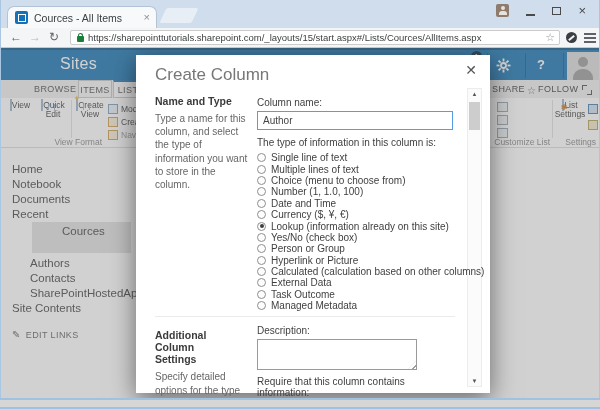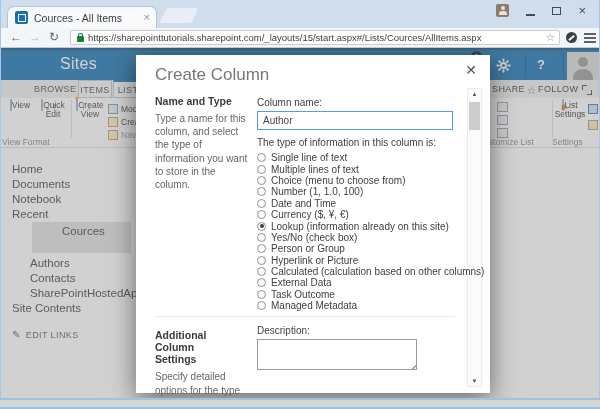--- a/index.html
+++ b/index.html
@@ -72,21 +72,21 @@
   
   .ribboncmds{position:absolute;top:50px;left:0;right:0;height:50px;background:#fff;border-bottom:1px solid #dcdcdc;}
   .bigbtn{position:absolute;top:3px;width:32px;text-align:center;font-size:8.5px;color:#444;line-height:1.1;}
   .icon-panel{width:20px;height:16px;border:1px solid #9db6cc;background:#fff;margin:0 auto 2px auto;position:relative;}
   .icon-panel::before{content:"";position:absolute;left:0;top:0;right:0;height:4px;background:#c7ddf0;}
   .icon-panel::after{content:"";position:absolute;left:3px;top:7px;right:3px;height:1px;background:#b9cedd;box-shadow:0 3px 0 #b9cedd;}
   .icon-grid{background:linear-gradient(#fff,#fff);}
   .icon-grid::after{content:"";position:absolute;left:6px;top:4px;width:1px;bottom:0;background:#9db6cc;box-shadow:6px 0 0 #9db6cc;height:auto;right:auto;}
   .spark{position:absolute;font-size:8px;color:#e8b64c;right:-3px;top:-5px;}
   .vdiv{position:absolute;top:2px;height:38px;width:1px;background:#e0e0e0;}
-  .grouplbl{position:absolute;top:39px;font-size:8.5px;color:#8a8a8a;text-align:left;}
+  .grouplbl{position:absolute;top:39px;font-size:8.5px;color:#8a8a8a;text-align:right;}
   .smallrow{position:absolute;font-size:8.5px;color:#444;white-space:nowrap;display:flex;align-items:center;gap:3px;}
   .smallicon{width:10px;height:10px;border:1px solid #7fa3c0;background:#eaf2f9;flex:0 0 auto;}
   .smallicon.warm{border-color:#cfa054;background:#fbefd7;}
   .stackicon{position:absolute;width:11px;height:10px;border:1px solid #9aa7b3;background:#f2f5f8;}
   
   .main{position:absolute;top:100px;left:0;right:0;bottom:0;background:#fff;}
   .sidenav{position:absolute;top:14px;left:0;width:131px;}
   .nav-item{font-size:11.5px;color:#4a4a4a;padding:2px 4px 2px 12px;line-height:11.5px;height:15px;}
   .nav-item.lvl1{padding-left:30px;}
   .nav-item.sel{background:#e2e2e2;height:31px;padding-top:4px;margin-left:32px;}
@@ -246,22 +246,22 @@
         <span>Settings</span>
       </div>
       <div class="smallicon" style="position:absolute;left:588px;top:6px;border-color:#4f81ad;background:#cfe1f2;"></div>
       <div class="smallicon" style="position:absolute;left:588px;top:22px;border-color:#b5a45a;background:#efe8c8;"></div>
       <div class="grouplbl" style="left:552px;width:44px;">Settings</div>
     </div>
 
     <div class="main">
       <div class="sidenav">
         <div class="nav-item">Home</div>
+        <div class="nav-item">Notebook</div>
         <div class="nav-item">Documents</div>
-        <div class="nav-item">Notebook</div>
         <div class="nav-item">Recent</div>
         <div class="nav-item lvl1 sel">Cources</div>
         <div class="nav-item lvl1" style="margin-top:3px;">Authors</div>
         <div class="nav-item lvl1">Contacts</div>
         <div class="nav-item lvl1">SharePointHostedApp</div>
         <div class="nav-item">Site Contents</div>
         <div class="editlinks">
           <span class="pencil">✎</span>
           <span>EDIT LINKS</span>
         </div>
@@ -356,20 +356,21 @@
           <div class="sec-left">
             <h4>Additional Column Settings</h4>
             <p>Specify detailed options for the type of information you selected.</p>
           </div>
           <div class="sec-right">
             <div class="fld-label" style="margin-top:4px;">Description:</div>
             <div class="ta-wrap">
               <textarea class="dlg-textarea" style=""></textarea>
               <span class="ta-grip"></span>
             </div>
+            <div class="fld-label" style="margin-top:6px;">Require that this column contains information:</div>
 
           </div>
         </div>
       </div>
     </div>
 
   </div>
 
   <div class="frame-side frame-left"></div>
   <div class="frame-side frame-right"></div>

